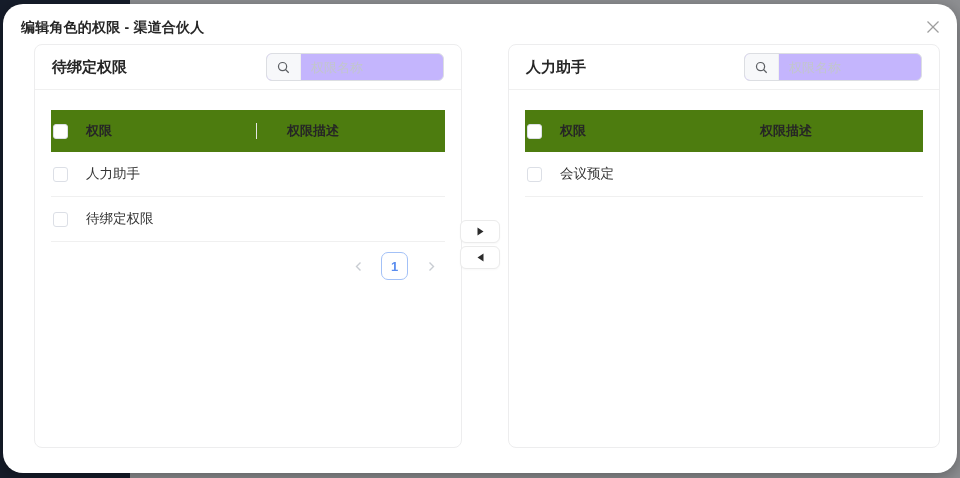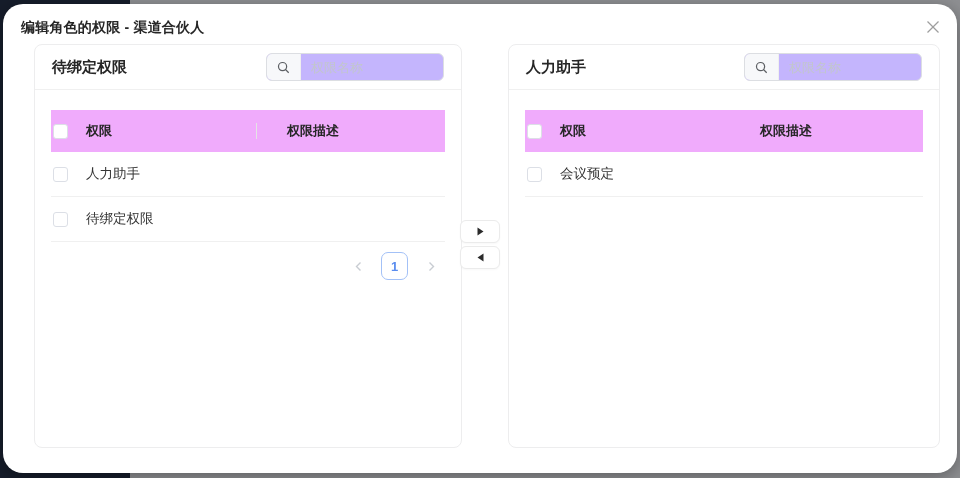--- a/index.html
+++ b/index.html
@@ -51,21 +51,21 @@
   }
   .search-input{
     flex:1; border:none; outline:none; padding:0 10px;
     font-size:13px; color:#333; min-width:0; background:transparent;
     font-family:"Liberation Sans","DejaVu Sans",sans-serif;
   }
   .search-input::placeholder{ color:#c2c6cc; }
   
   .table{ margin:20px 16px 0; }
   .thead{
-    display:flex; align-items:center; height:42px; background:#f0abfc;
+    display:flex; align-items:center; height:42px; background:#4d7c0f;
     font-size:13px; font-weight:700; color:#262626;
   }
   .trow{
     display:flex; align-items:center; height:45px;
     border-bottom:1px solid #f0f0f0;
     font-size:13.5px; color:#333;
   }
   .cb{
     width:15px; height:15px; border:1px solid #dcdfe6; border-radius:3px;
     background:#fff; margin-left:2px; margin-right:18px; flex:none; cursor:pointer;

